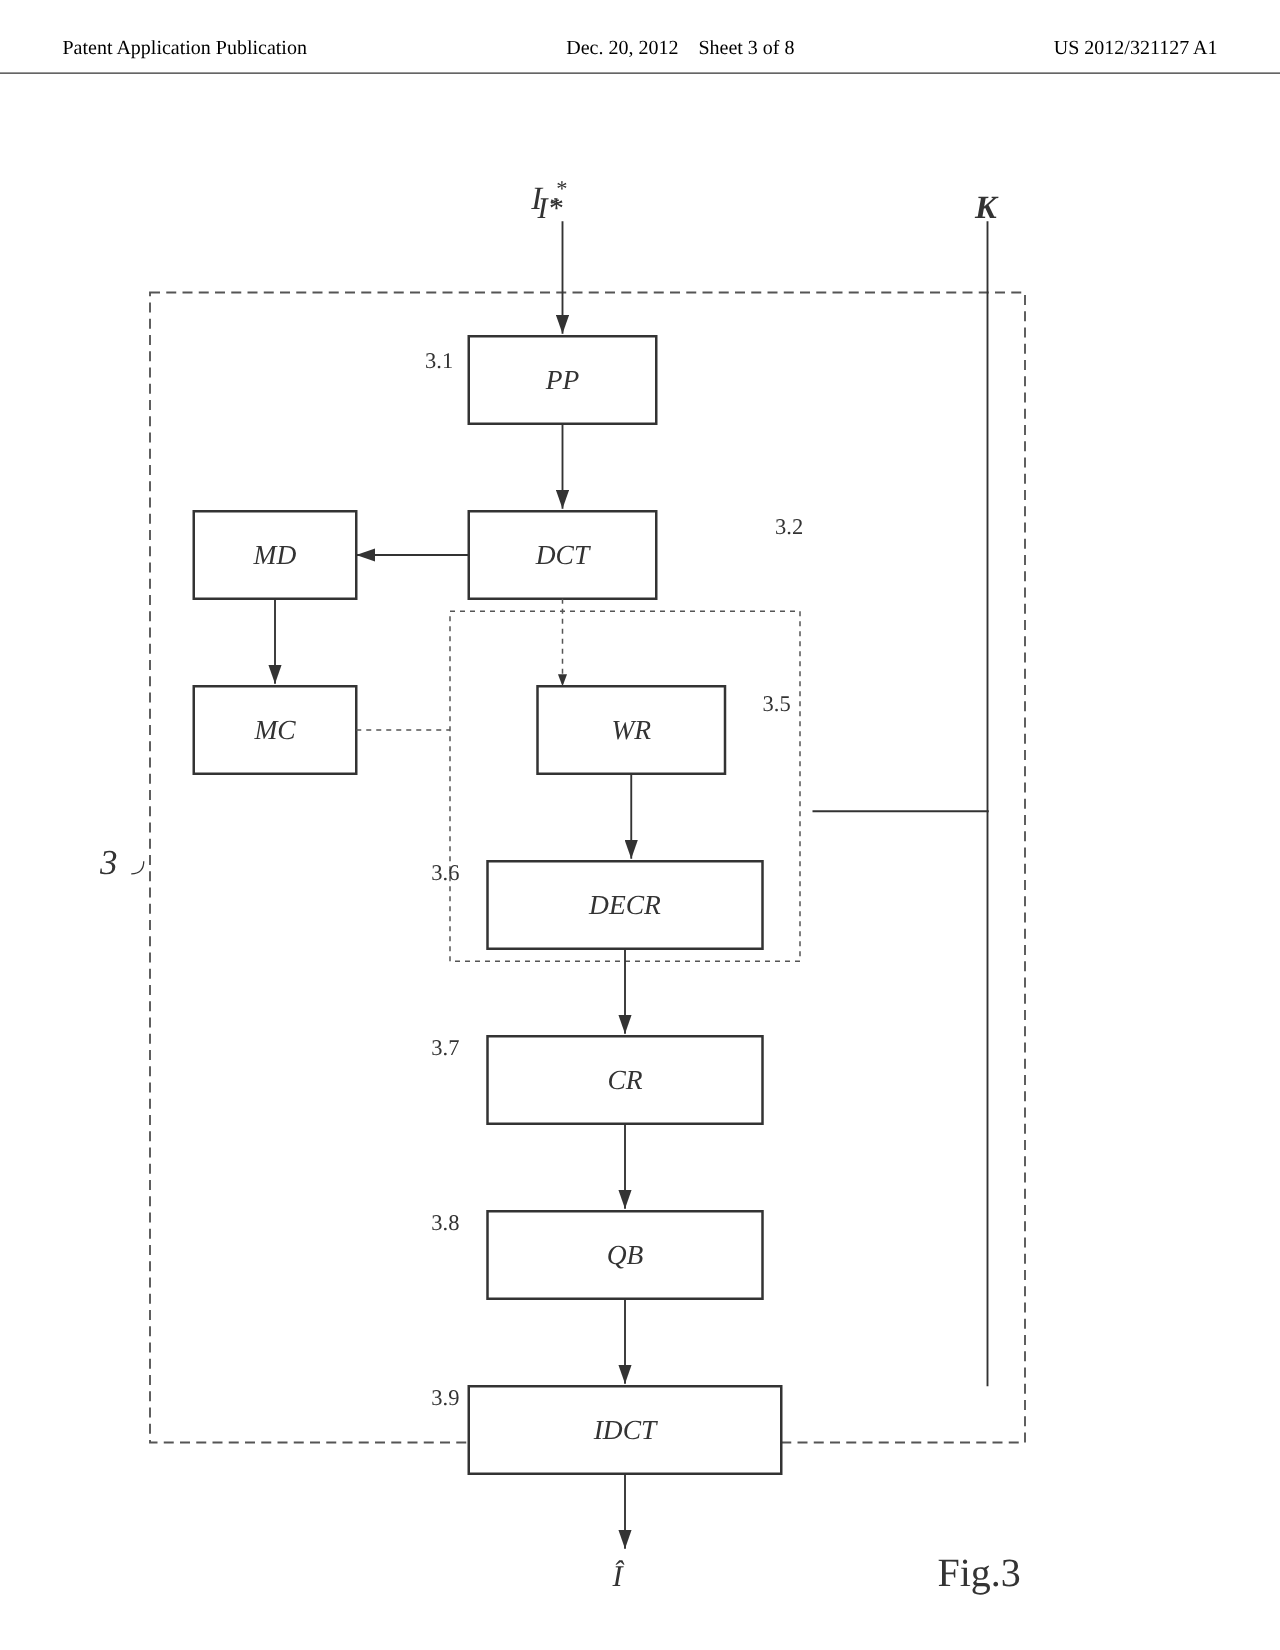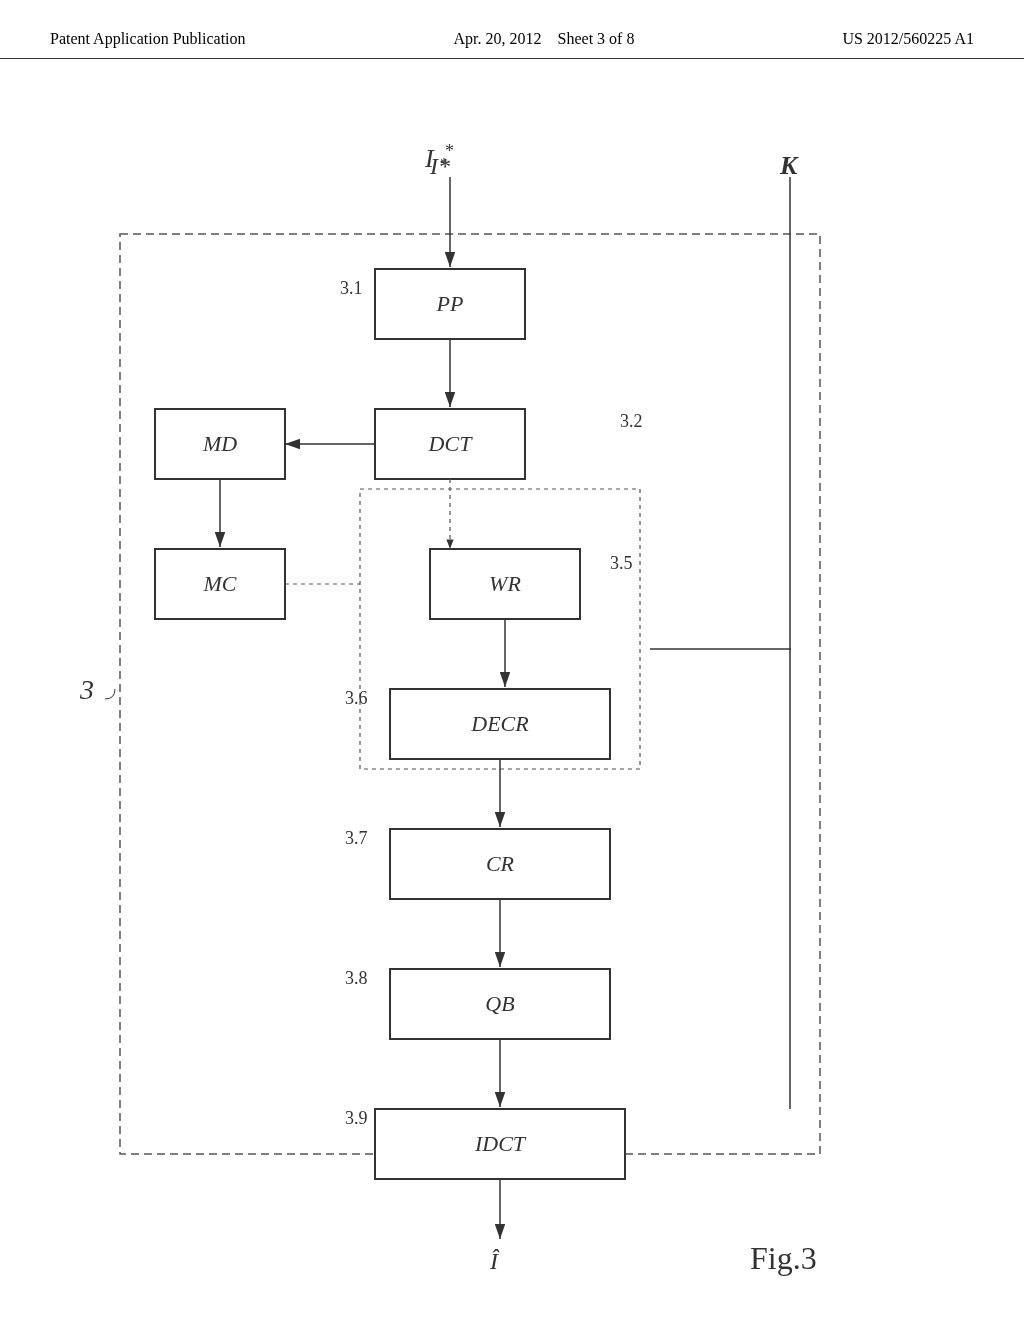--- a/index.html
+++ b/index.html
@@ -38,24 +38,24 @@
     }
 
     
   </style>
 </head>
 <body>
 
 <div class="header">
   <div>Patent Application Publication</div>
   <div>
-    <span>Apr. 20, 2012</span>&nbsp;&nbsp;&nbsp;
+    <span>Dec. 20, 2012</span>&nbsp;&nbsp;&nbsp;
     <span>Sheet 3 of 8</span>
   </div>
-  <div>US 2012/560225 A1</div>
+  <div>US 2012/321127 A1</div>
 </div>
 
 <div class="diagram-area">
   <svg class="diagram" viewBox="0 0 1024 1240" xmlns="http://www.w3.org/2000/svg">
 
     <defs>
       <marker id="arrowhead" markerWidth="10" markerHeight="7" refX="10" refY="3.5" orient="auto">
         <polygon points="0 0, 10 3.5, 0 7" fill="#333"></polygon>
       </marker>
       <marker id="arrowhead-small" markerWidth="8" markerHeight="6" refX="8" refY="3" orient="auto">

